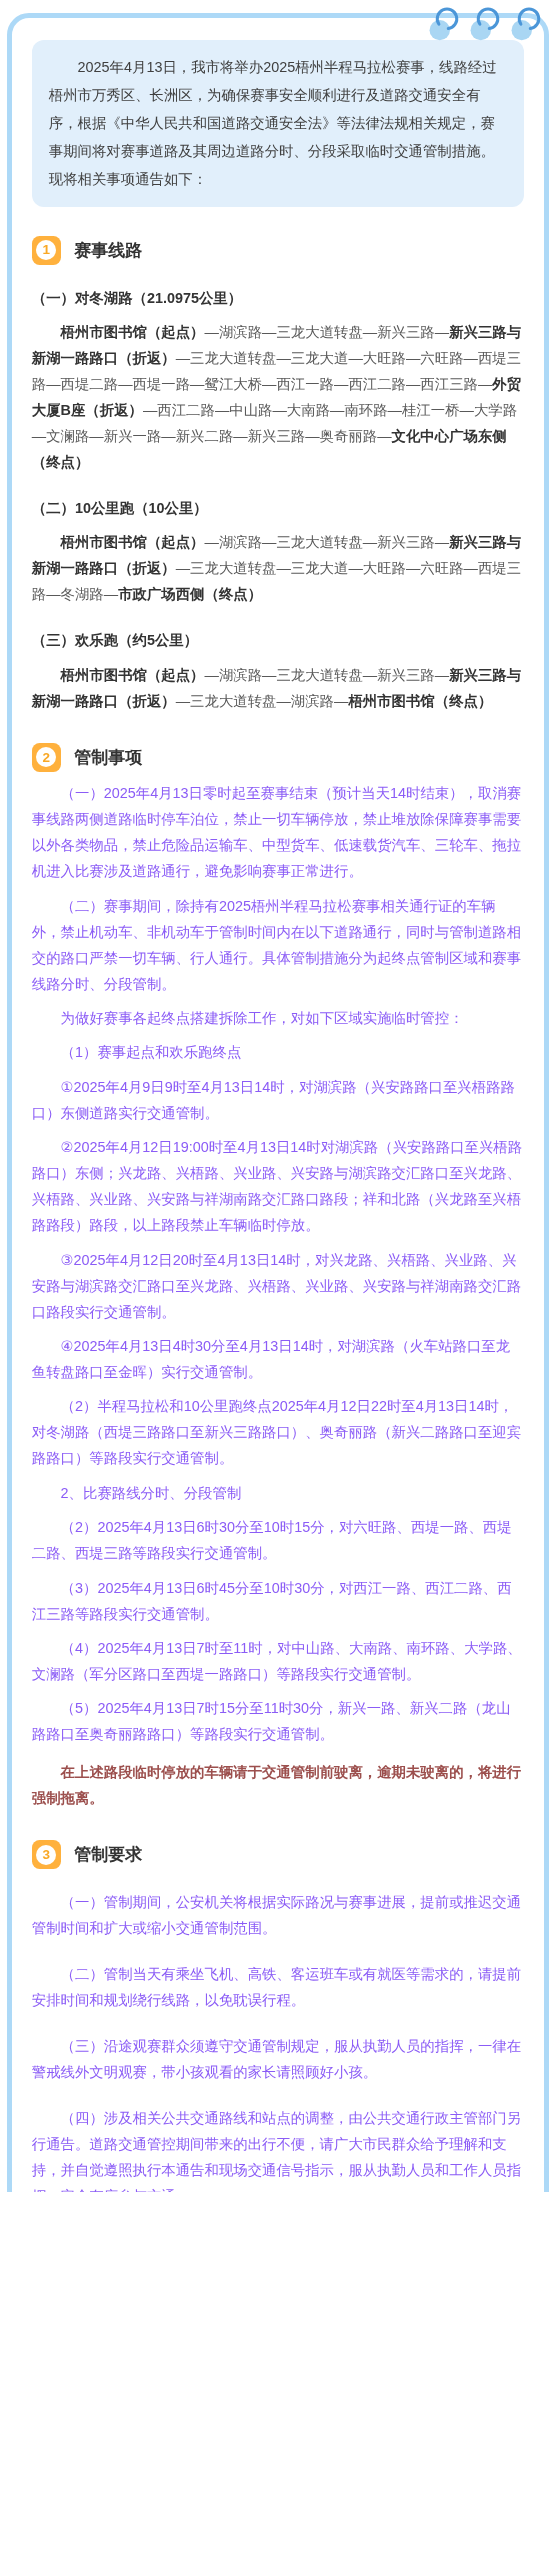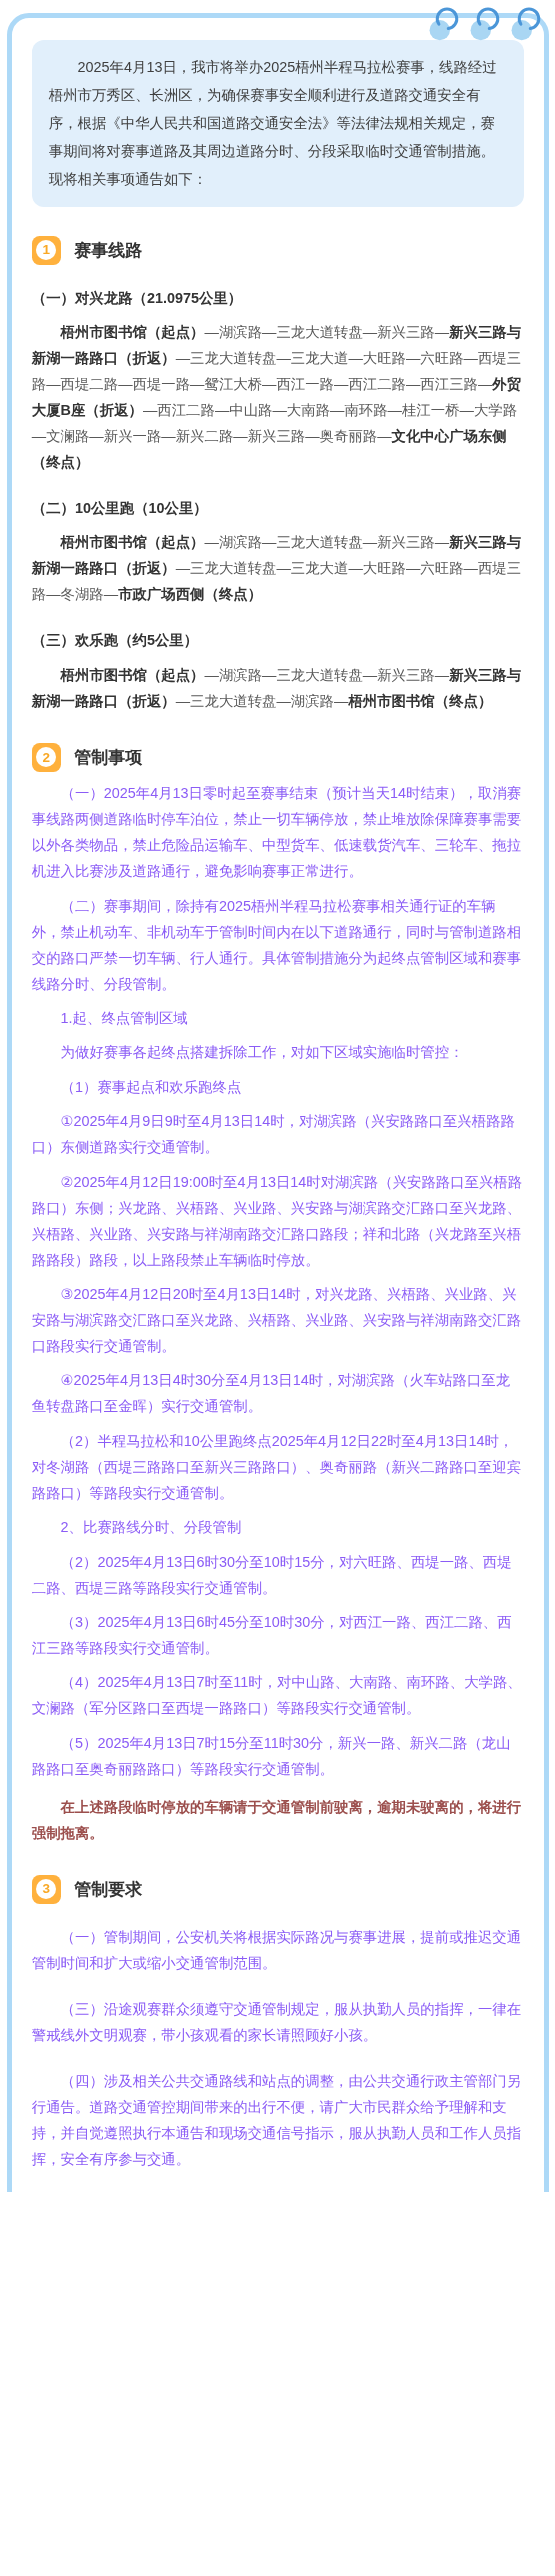--- a/index.html
+++ b/index.html
@@ -80,40 +80,39 @@
       <p>2025年4月13日，我市将举办2025梧州半程马拉松赛事，线路经过梧州市万秀区、长洲区，为确保赛事安全顺利进行及道路交通安全有序，根据《中华人民共和国道路交通安全法》等法律法规相关规定，赛事期间将对赛事道路及其周边道路分时、分段采取临时交通管制措施。现将相关事项通告如下：</p>
     </div>
 
     <div class="sec-header">
       <div class="badge">
         <div class="inner">1</div>
       </div>
       <h2 class="sec-title">赛事线路</h2>
     </div>
 
-    <div class="sub">（一）对兴龙路（21.0975公里）</div>
+    <div class="sub">（一）对冬湖路（21.0975公里）</div>
     <p class="route"><span class="bold">梧州市图书馆（起点）</span><span>—湖滨路—三龙大道转盘—新兴三路—</span><span class="bold">新兴三路与新湖一路路口（折返）</span><span>—三龙大道转盘—三龙大道—大旺路—六旺路—西堤三路—西堤二路—西堤一路—鸳江大桥—西江一路—西江二路—西江三路—</span><span class="bold">外贸大厦B座（折返）</span><span>—西江二路—中山路—大南路—南环路—桂江一桥—大学路—文澜路—新兴一路—新兴二路—新兴三路—奥奇丽路—</span><span class="bold">文化中心广场东侧（终点）</span></p>
 
     <div class="sub">（二）10公里跑（10公里）</div>
     <p class="route"><span class="bold">梧州市图书馆（起点）</span><span>—湖滨路—三龙大道转盘—新兴三路—</span><span class="bold">新兴三路与新湖一路路口（折返）</span><span>—三龙大道转盘—三龙大道—大旺路—六旺路—西堤三路—冬湖路—</span><span class="bold">市政广场西侧（终点）</span></p>
 
     <div class="sub">（三）欢乐跑（约5公里）</div>
     <p class="route"><span class="bold">梧州市图书馆（起点）</span><span>—湖滨路—三龙大道转盘—新兴三路—</span><span class="bold">新兴三路与新湖一路路口（折返）</span><span>—三龙大道转盘—湖滨路—</span><span class="bold">梧州市图书馆（终点）</span></p>
 
     <div class="sec-header">
       <div class="badge">
         <div class="inner">2</div>
       </div>
       <h2 class="sec-title">管制事项</h2>
     </div>
 
     <p class="para">（一）2025年4月13日零时起至赛事结束（预计当天14时结束），取消赛事线路两侧道路临时停车泊位，禁止一切车辆停放，禁止堆放除保障赛事需要以外各类物品，禁止危险品运输车、中型货车、低速载货汽车、三轮车、拖拉机进入比赛涉及道路通行，避免影响赛事正常进行。</p>
     <p class="para">（二）赛事期间，除持有2025梧州半程马拉松赛事相关通行证的车辆外，禁止机动车、非机动车于管制时间内在以下道路通行，同时与管制道路相交的路口严禁一切车辆、行人通行。具体管制措施分为起终点管制区域和赛事线路分时、分段管制。</p>
 
-    <p class="para">1.起、终点管制区域</p>
     <p class="para">为做好赛事各起终点搭建拆除工作，对如下区域实施临时管控：</p>
     <p class="para">（1）赛事起点和欢乐跑终点</p>
     <p class="para">①2025年4月9日9时至4月13日14时，对湖滨路（兴安路路口至兴梧路路口）东侧道路实行交通管制。</p>
     <p class="para">②2025年4月12日19:00时至4月13日14时对湖滨路（兴安路路口至兴梧路路口）东侧；兴龙路、兴梧路、兴业路、兴安路与湖滨路交汇路口至兴龙路、兴梧路、兴业路、兴安路与祥湖南路交汇路口路段；祥和北路（兴龙路至兴梧路路段）路段，以上路段禁止车辆临时停放。</p>
     <p class="para">③2025年4月12日20时至4月13日14时，对兴龙路、兴梧路、兴业路、兴安路与湖滨路交汇路口至兴龙路、兴梧路、兴业路、兴安路与祥湖南路交汇路口路段实行交通管制。</p>
     <p class="para">④2025年4月13日4时30分至4月13日14时，对湖滨路（火车站路口至龙鱼转盘路口至金晖）实行交通管制。</p>
     <p class="para">（2）半程马拉松和10公里跑终点2025年4月12日22时至4月13日14时，对冬湖路（西堤三路路口至新兴三路路口）、奥奇丽路（新兴二路路口至迎宾路路口）等路段实行交通管制。</p>
 
     <p class="para">2、比赛路线分时、分段管制</p>
     <p class="para">（2）2025年4月13日6时30分至10时15分，对六旺路、西堤一路、西堤二路、西堤三路等路段实行交通管制。</p>
@@ -124,20 +123,21 @@
     <p class="warning">在上述路段临时停放的车辆请于交通管制前驶离，逾期未驶离的，将进行强制拖离。</p>
 
     <div class="sec-header">
       <div class="badge">
         <div class="inner">3</div>
       </div>
       <h2 class="sec-title">管制要求</h2>
     </div>
 
     <p class="para para-wide">（一）管制期间，公安机关将根据实际路况与赛事进展，提前或推迟交通管制时间和扩大或缩小交通管制范围。</p>
+    <p class="para para-wide">（二）管制当天有乘坐飞机、高铁、客运班车或有就医等需求的，请提前安排时间和规划绕行线路，以免耽误行程。</p>
     <p class="para para-wide">（三）沿途观赛群众须遵守交通管制规定，服从执勤人员的指挥，一律在警戒线外文明观赛，带小孩观看的家长请照顾好小孩。</p>
     <p class="para para-wide">（四）涉及相关公共交通路线和站点的调整，由公共交通行政主管部门另行通告。道路交通管控期间带来的出行不便，请广大市民群众给予理解和支持，并自觉遵照执行本通告和现场交通信号指示，服从执勤人员和工作人员指挥，安全有序参与交通。</p>
     <p class="para closing">特此通告。</p>
 
     <div class="signature">
       <div>梧州市公安局交通警察支队</div>
       <div>2025年4月4日</div>
     </div>
 
   </div>

